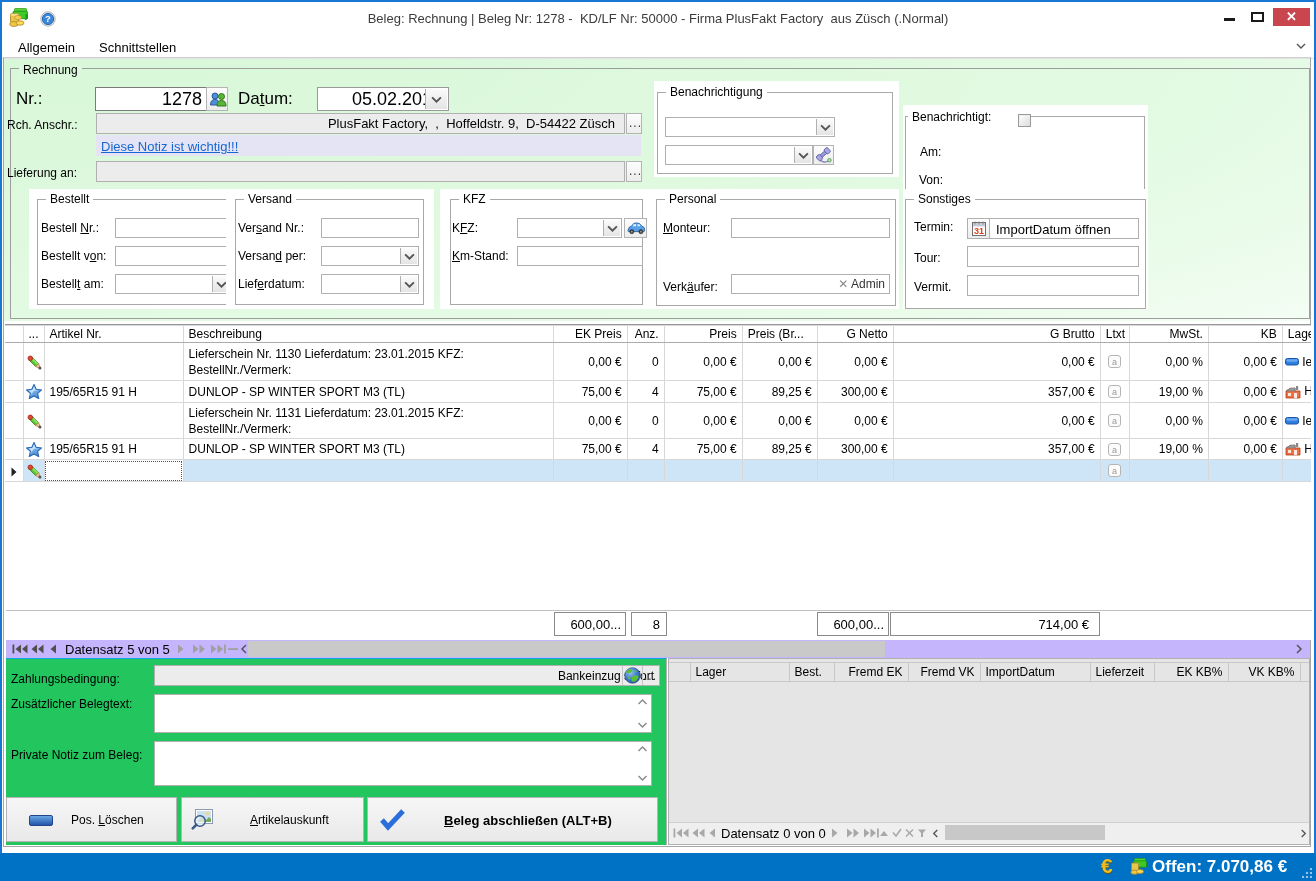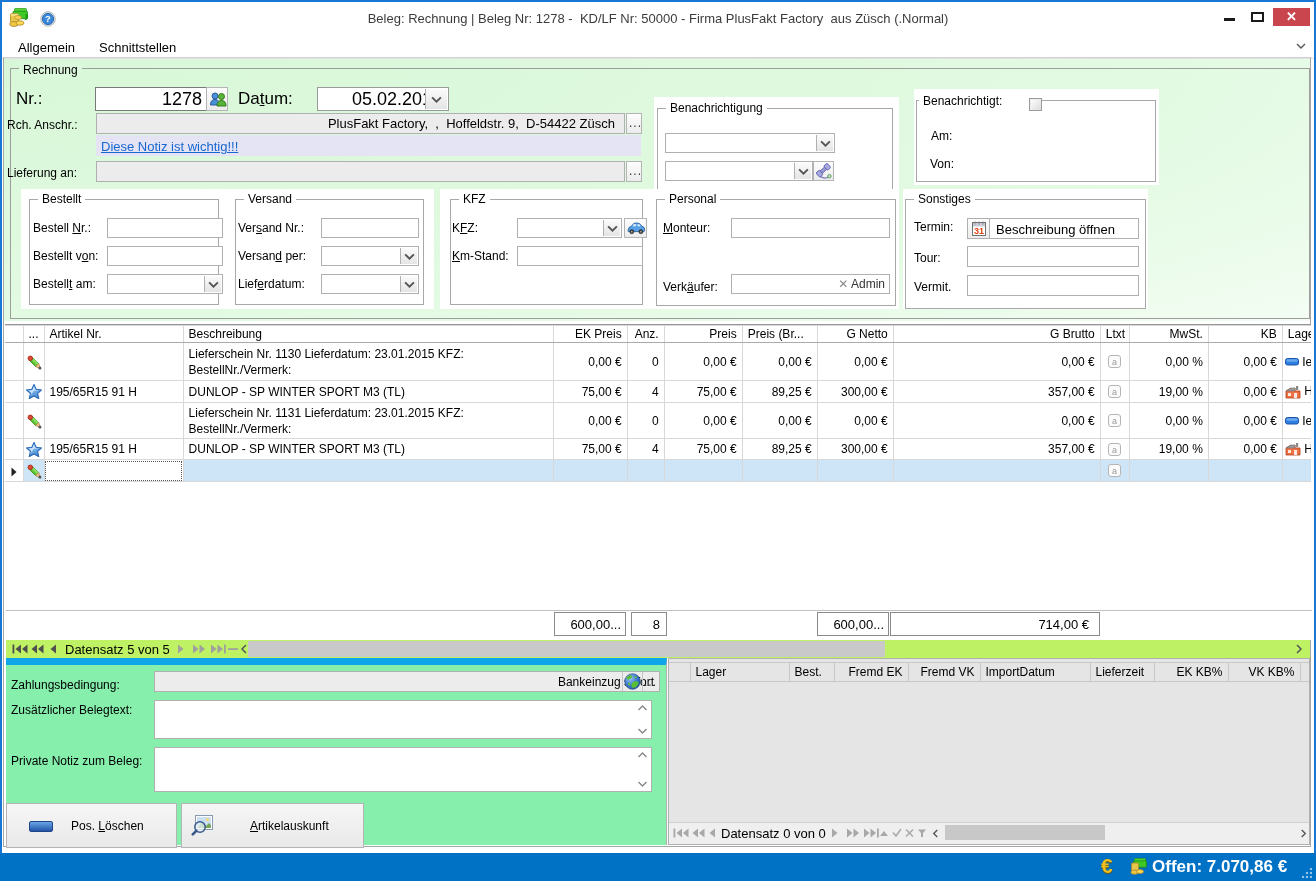--- a/index.html
+++ b/index.html
@@ -128,21 +128,21 @@
         <span class="dots" style="left:2px;top:2px;">...</span>
       </div>
    <div class="abs" style="left:92px;top:76px;width:545px;height:21px;background:#e4e4f4;"></div>
    <a class="abs" style="left:97px;top:80px;font-size:13px;color:#1767d2;text-decoration:underline;">Diese Notiz ist wichtig!!!</a>
    <span class="lbl" style="left:3px;top:107px;">Lieferung an:</span>
    <div class="fld ro" style="left:92px;top:102px;width:529px;height:21px;"></div>
    <div class="sbtn" style="left:622px;top:102px;width:16px;height:21px;">
         <span class="dots" style="left:2px;top:2px;">...</span>
       </div>
 
-   <div class="wpan" style="left:650px;top:38px;width:245px;height:96px;">
+   <div class="wpan" style="left:650px;top:22px;width:245px;height:96px;">
      <div class="grp" style="left:3px;top:11px;width:236px;height:82px;">
           <span>Benachrichtigung</span>
         </div>
      <div class="fld" style="left:11px;top:36px;width:170px;height:20px;">
           <div class="dd">
             <svg class="chv" viewBox="0 0 10 6">
               <path d="M1 1 L5 5 L9 1" stroke="#555" stroke-width="1.7" fill="none"></path>
             </svg>
           </div>
         </div>
@@ -159,30 +159,30 @@
           <rect x="2" y="5.2" width="13" height="3.2" rx="1.4" fill="#9a9ad8" stroke="#5a5aa8" stroke-width="0.8"></rect>
           <rect x="1" y="3.8" width="4.6" height="6" rx="1.6" fill="#a8a8e0" stroke="#5a5aa8" stroke-width="0.8"></rect>
           <rect x="11.4" y="3.8" width="4.6" height="6" rx="1.6" fill="#a8a8e0" stroke="#5a5aa8" stroke-width="0.8"></rect>
         </g>
         <path d="M4.5 13.5 Q8.5 16.5 13 13.8" fill="none" stroke="#7878c0" stroke-width="1.3"></path>
         <circle cx="13.4" cy="13.2" r="1.8" fill="#b0e0b0" stroke="#4a8a4a" stroke-width="0.7"></circle>
       </svg>
      </div>
    </div>
 
-   <div class="wpan" style="left:899px;top:30px;width:245px;height:96px;margin-left:11px;">
+   <div class="wpan" style="left:899px;top:46px;width:245px;height:96px;">
      <div class="grp" style="left:2px;top:11px;width:240px;height:82px;">
           <span style="left:2px;top:-7px;background:#fff;">Benachrichtigt: &nbsp;&nbsp;&nbsp;&nbsp;&nbsp;&nbsp;&nbsp;&nbsp;</span>
         </div>
      <div class="abs" style="left:115px;top:9px;width:13px;height:13px;border:1px solid #9a9a9a;background:linear-gradient(135deg,#fff,#dcdcdc);box-shadow:inset 1px 1px 0 #eee;"></div>
      <span class="lbl" style="left:17px;top:40px;">Am:</span>
      <span class="lbl" style="left:16px;top:68px;">Von:</span>
    </div>
 
-   <div class="wpan" style="left:17px;top:130px;width:241px;height:120px;">
+   <div class="wpan" style="left:25px;top:130px;width:241px;height:120px;">
      <div class="grp" style="left:8px;top:10px;width:190px;height:106px;">
           <span>Bestellt</span>
         </div>
      <span class="lbl" style="left:12px;top:32px;">Bestell <u>N</u>r.:</span>
      <div class="fld" style="left:86px;top:29px;width:116px;height:20px;"></div>
      <span class="lbl" style="left:12px;top:60px;">Bestellt v<u>o</u>n:</span>
      <div class="fld" style="left:86px;top:57px;width:116px;height:20px;"></div>
      <span class="lbl" style="left:12px;top:88px;">Bestell<u>t</u> am:</span>
      <div class="fld" style="left:86px;top:85px;width:116px;height:20px;">
           <div class="dd">
@@ -260,21 +260,21 @@
      <span class="lbl" style="left:11px;top:31px;">Termin:</span>
      <div class="fld" style="left:64px;top:29px;width:172px;height:21px;font-size:13px;">
        <div class="sbtn" style="left:0;top:0;width:22px;height:19px;border-width:0 1px 0 0;">
          <svg style="position:absolute;left:3px;top:1px" width="16" height="17" viewBox="0 0 16 17">
               <rect x="1.5" y="2.5" width="13" height="13" fill="#fff" stroke="#707070"></rect>
               <rect x="2" y="3" width="12" height="3.5" fill="#c8ccd8"></rect>
               <path d="M4 1.5 v3 M8 1.5 v3 M12 1.5 v3" stroke="#888" stroke-width="1"></path>
               <text x="8" y="14" font-size="9" font-weight="bold" fill="#e04010" text-anchor="middle" font-family="Liberation Sans">31</text>
             </svg>
        </div>
-       <span style="position:absolute;left:28px;top:3px;">Beschreibung öffnen</span>
+       <span style="position:absolute;left:28px;top:3px;">ImportDatum öffnen</span>
      </div>
      <span class="lbl" style="left:11px;top:62px;">Tour:</span>
      <div class="fld" style="left:64px;top:57px;width:172px;height:21px;"></div>
      <span class="lbl" style="left:11px;top:91px;">Vermit.</span>
      <div class="fld" style="left:64px;top:86px;width:172px;height:21px;"></div>
    </div>
  </div>
 
  <div class="abs" id="grid" style="left:3px;top:322px;width:1306px;height:287px;background:#fff;border-top:1px solid #979797;overflow:hidden;">
   <table id="gt" style="border-collapse:collapse;table-layout:fixed;width:1330px;font-size:12px;">
@@ -447,21 +447,21 @@
       </table>
  </div>
 
  <div class="abs" id="summary" style="left:4px;top:608px;width:1306px;height:30px;background:#fff;border-top:1px solid #c0c0c0;">
    <div class="fld" style="left:548px;top:1px;width:72px;height:24px;border-color:#8a8a8a;font-size:13px;padding:4px 4px;text-align:right;">600,00...</div>
    <div class="fld" style="left:625px;top:1px;width:36px;height:24px;border-color:#8a8a8a;font-size:13px;padding:4px 6px;text-align:right;">8</div>
    <div class="fld" style="left:811px;top:1px;width:72px;height:24px;border-color:#8a8a8a;font-size:13px;padding:4px 4px;text-align:right;">600,00...</div>
    <div class="fld" style="left:884px;top:1px;width:210px;height:24px;border-color:#8a8a8a;font-size:13px;padding:4px 10px;text-align:right;">714,00 €</div>
  </div>
 
- <div class="abs" id="navrow" style="left:4px;top:638px;width:1304px;height:18px;background:#bef264;">
+ <div class="abs" id="navrow" style="left:4px;top:638px;width:1304px;height:18px;background:#c4b5fd;">
    <svg class="abs" style="left:0px;top:3px;" width="240" height="12" viewBox="0 0 240 12">
      <g fill="#4f4f4f">
           <rect x="6.5" y="1.5" width="1.8" height="9"></rect>
           <path d="M15 1.5 L9.5 6 L15 10.5 Z M21.5 1.5 L16 6 L21.5 10.5 Z"></path>
           <path d="M31 1.5 L25.5 6 L31 10.5 Z M37.5 1.5 L32 6 L37.5 10.5 Z"></path>
           <path d="M50 1.5 L44.5 6 L50 10.5 Z"></path>
         </g>
      <text x="59" y="10.5" font-size="13" fill="#000" font-family="Liberation Sans">Datensatz 5 von 5</text>
      <g fill="#a0a0a0">
           <path d="M172 1.5 L177.5 6 L172 10.5 Z"></path>
@@ -473,21 +473,21 @@
    </svg>
    <svg class="abs" style="left:233px;top:4px;" width="10" height="10" viewBox="0 0 10 10">
         <path d="M7 1 L3 5 L7 9" stroke="#555" stroke-width="1.5" fill="none"></path>
       </svg>
    <div class="abs" style="left:242px;top:1px;width:637px;height:16px;background:#c9c9c9;"></div>
    <svg class="abs" style="left:1288px;top:4px;" width="10" height="10" viewBox="0 0 10 10">
         <path d="M3 1 L7 5 L3 9" stroke="#555" stroke-width="1.5" fill="none"></path>
       </svg>
  </div>
 
- <div class="abs" id="botleft" style="left:4px;top:656px;width:661px;height:187px;background:#86efac;border-top:7px solid #0ea5e9;border-right:1px solid #b0b0b0;">
+ <div class="abs" id="botleft" style="left:4px;top:656px;width:661px;height:187px;background:#22c55e;border-top:1px solid #0ea5e9;border-right:1px solid #b0b0b0;">
    <span class="lbl" style="left:5px;top:13px;">Zahlungsbedingung:</span>
    <div class="fld ro" style="left:148px;top:6px;width:506px;height:21px;font-size:12px;padding:3px 5px;">Bankeinzug sofort
      <div style="position:absolute;right:36px;top:0;bottom:0;width:1px;background:#c6c6c6;"></div>
      <svg style="position:absolute;right:18px;top:1px" width="17" height="17" viewBox="0 0 17 17">
        <defs>
             <radialGradient id="gl" cx="0.35" cy="0.3" r="0.9">
               <stop offset="0" stop-color="#9cc6f0"></stop>
               <stop offset="0.5" stop-color="#3c78d0"></stop>
               <stop offset="1" stop-color="#1a4a9a"></stop>
             </radialGradient>
@@ -526,20 +526,26 @@
    <div class="sbtn" style="left:175px;top:138px;width:183px;height:45px;background:linear-gradient(#f6f6f6,#e9e9e9);">
      <svg style="position:absolute;left:9px;top:10px" width="23" height="23" viewBox="0 0 23 23">
        <rect x="4.5" y="1.5" width="17" height="14" fill="#fff" stroke="#8a9ab0" stroke-width="1"></rect>
        <rect x="6" y="3" width="14" height="11" fill="#cce0f4"></rect>
        <path d="M6 14 L11 8 L15 12 L18 9 L20 11 L20 14 Z" fill="#7aa85a"></path>
        <circle cx="16.5" cy="5.5" r="1.5" fill="#f8d860"></circle>
        <circle cx="9" cy="13" r="5.2" fill="#eaf2fa" fill-opacity="0.75" stroke="#385a88" stroke-width="1.5"></circle>
        <line x1="5.2" y1="16.8" x2="1.8" y2="20.4" stroke="#385a88" stroke-width="2.6" stroke-linecap="round"></line>
      </svg>
      <span class="lbl" style="left:68px;top:15px;"><u>A</u>rtikelauskunft</span>
+   </div>
+   <div class="sbtn" style="left:361px;top:138px;width:291px;height:45px;background:linear-gradient(#f6f6f6,#e9e9e9);">
+     <svg style="position:absolute;left:12px;top:10px" width="26" height="24" viewBox="0 0 26 24">
+          <path d="M2 12 L8 19 L23 3" stroke="#2a6edb" stroke-width="5" fill="none"></path>
+        </svg>
+     <span class="lbl" style="left:76px;top:15px;font-weight:bold;font-size:13px;"><u>B</u>eleg abschließen (ALT+B)</span>
    </div>
  </div>
 
  <div class="abs" id="botright" style="left:666px;top:656px;width:642px;height:187px;background:#e5e5e5;border:1px solid #b0b0b0;overflow:hidden;">
   <table id="bt" style="border-collapse:collapse;table-layout:fixed;width:660px;font-size:12px;margin-top:3px;">
    <colgroup>
           <col style="width:21px">
           <col style="width:99px">
           <col style="width:45px">
           <col style="width:74px">

